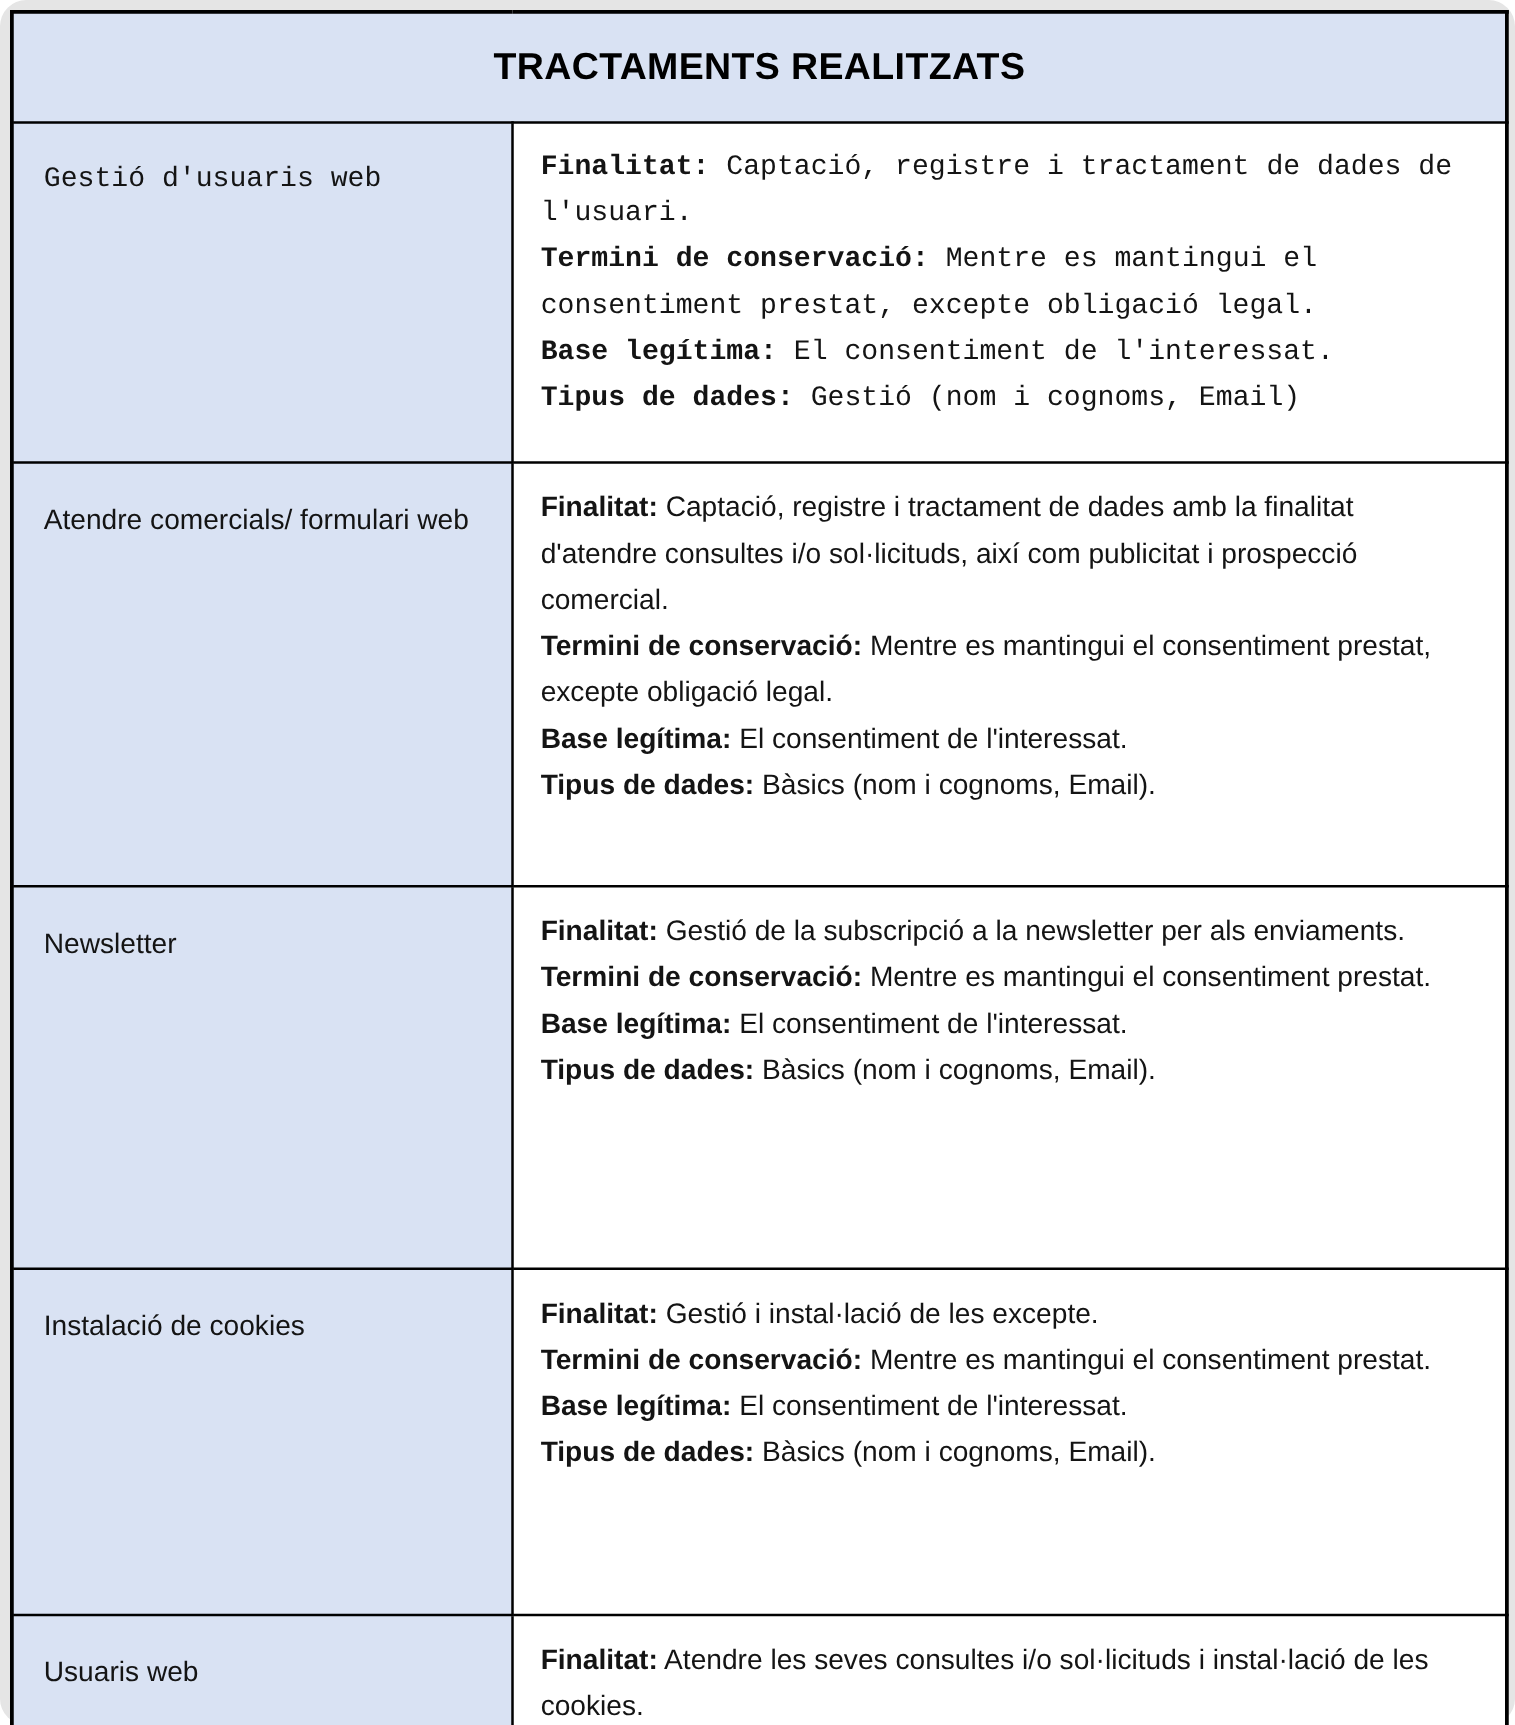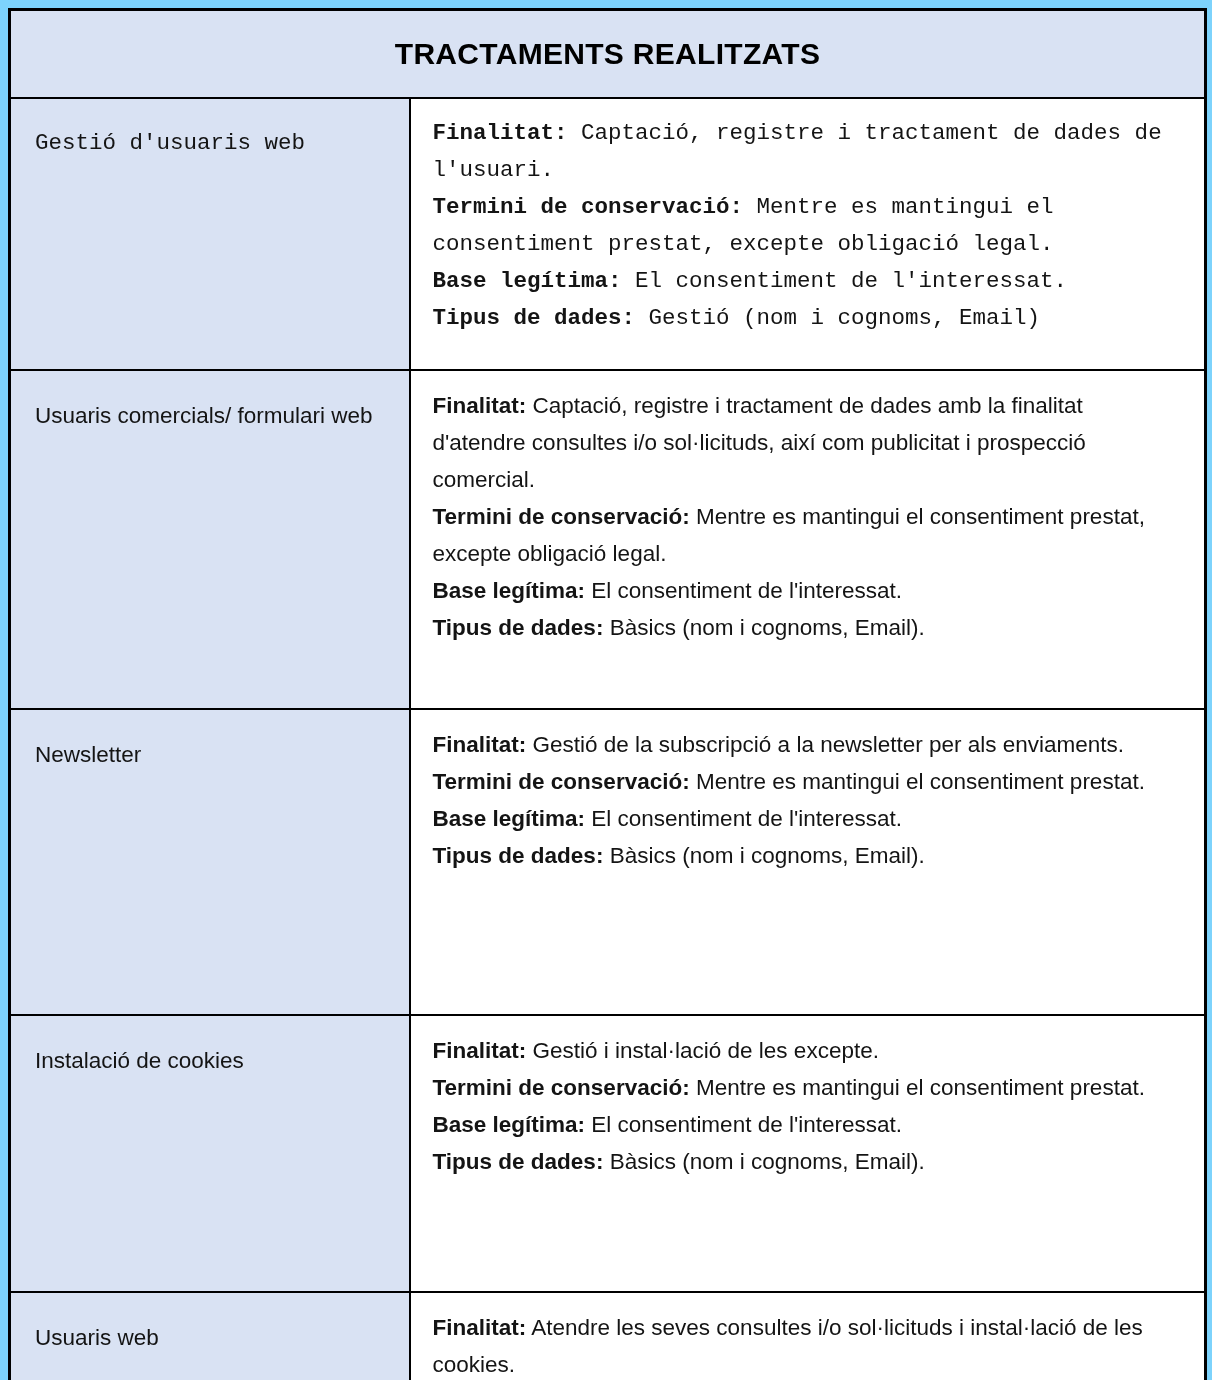--- a/index.html
+++ b/index.html
@@ -6,21 +6,22 @@
     margin: 0;
     padding: 0;
     background: #ffffff;
     font-family: "Liberation Sans", sans-serif;
   }
   .page {
     width: 1212px;
     height: 1380px;
     box-sizing: border-box;
     padding: 8px;
-    background: #7dd3fc;
+    background: #e5e5e5;
+    border-radius: 21px;
   }
   table.treatments {
     border-collapse: collapse;
     width: 1196px;
     table-layout: fixed;
     border: 3px solid #000000;
   }
   table.treatments th,
   table.treatments td {
     border: 2px solid #000000;
@@ -77,21 +78,21 @@
       <tr class="r1">
         <td class="label-cell">Gestió d'usuaris web</td>
         <td class="detail-cell">
           <p><strong>Finalitat:</strong><span> Captació, registre i tractament de dades de l'usuari.</span></p>
           <p><strong>Termini de conservació:</strong><span> Mentre es mantingui el consentiment prestat, excepte obligació legal.</span></p>
           <p><strong>Base legítima:</strong><span> El consentiment de l'interessat.</span></p>
           <p><strong>Tipus de dades:</strong><span> Gestió (nom i cognoms, Email)</span></p>
         </td>
       </tr>
       <tr class="r2">
-        <td class="label-cell">Usuaris comercials/ formulari web</td>
+        <td class="label-cell">Atendre comercials/ formulari web</td>
         <td class="detail-cell">
           <p><strong>Finalitat:</strong><span> Captació, registre i tractament de dades amb la finalitat d'atendre consultes i/o sol·licituds, així com publicitat i prospecció comercial.</span></p>
           <p><strong>Termini de conservació:</strong><span> Mentre es mantingui el consentiment prestat, excepte obligació legal.</span></p>
           <p><strong>Base legítima:</strong><span> El consentiment de l'interessat.</span></p>
           <p><strong>Tipus de dades:</strong><span> Bàsics (nom i cognoms, Email).</span></p>
         </td>
       </tr>
       <tr class="r3">
         <td class="label-cell">Newsletter</td>
         <td class="detail-cell">

